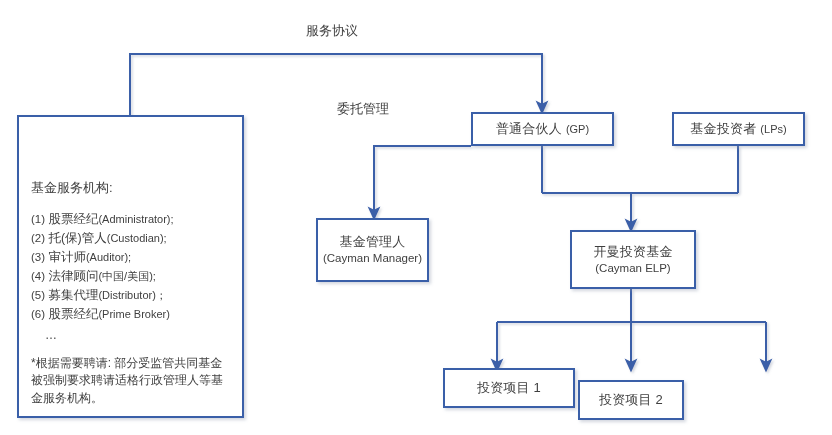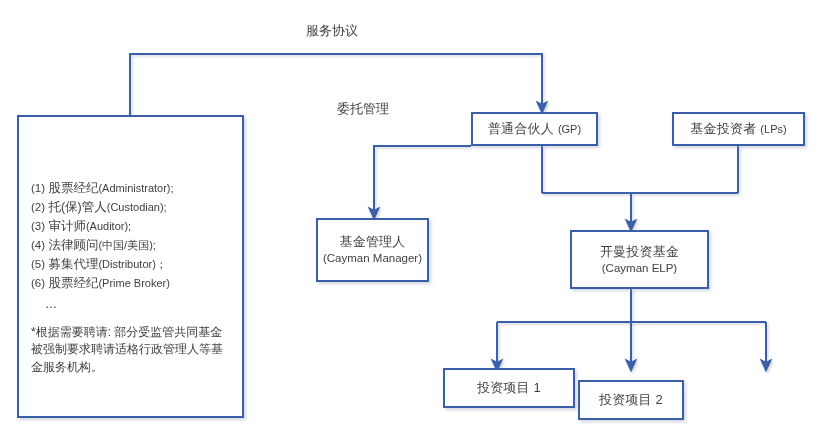--- a/index.html
+++ b/index.html
@@ -149,20 +149,21 @@
       <path d="M766,322 L766,366" marker-end="url(#arrow)"></path>
     </g>
   </svg>
 
   <div class="edge-label" style="left:306px; top:22px;">服务协议</div>
 
   <div class="edge-label" style="left:337px; top:100px;">委托管理</div>
 
   <div class="node" id="services-box">
     <div id="services-inner">
+      <div id="services-title">基金服务机构:</div>
 
       <ul class="svc-list">
         <li>
           <span class="idx">(1)</span>
           <span class="zh">股票经纪</span><span class="en2">(Administrator);</span>
         </li>
         <li>
           <span class="idx">(2)</span>
           <span class="zh">托(保)管人</span><span class="en2">(Custodian);</span>
         </li>
@@ -183,40 +184,40 @@
           <span class="zh">股票经纪</span><span class="en2">(Prime Broker)</span>
         </li>
       </ul>
 
       <div id="svc-ellipsis">…</div>
 
       <div id="svc-note">*根据需要聘请: 部分受监管共同基金被强制要求聘请适格行政管理人等基金服务机构。</div>
     </div>
   </div>
 
-  <div class="node" style="left:471px; top:112px; width:127px; height:34px;">
+  <div class="node" style="left:471px; top:112px; width:143px; height:34px;">
     <span class="cn">普通合伙人</span>
     <span style="width:4px"></span>
     <span class="inline-en">(GP)</span>
   </div>
 
   <div class="node" style="left:672px; top:112px; width:133px; height:34px;">
     <span class="cn">基金投资者</span>
     <span style="width:4px"></span>
     <span class="inline-en">(LPs)</span>
   </div>
 
   <div class="node" style="left:316px; top:218px; width:113px; height:64px;text-align:right;">
     <div class="node-stack">
       <span class="cn">基金管理人</span>
       <span class="en">(Cayman Manager)</span>
     </div>
   </div>
 
-  <div class="node" style="left:570px; top:230px; width:139px; height:59px;">
+  <div class="node" style="left:570px; top:230px; width:126px; height:59px;">
     <div class="node-stack">
       <span class="cn">开曼投资基金</span>
       <span class="en">(Cayman ELP)</span>
     </div>
   </div>
 
   <div class="node" style="left:443px; top:368px; width:132px; height:40px;">
     <span class="cn">投资项目 1</span>
   </div>
 

